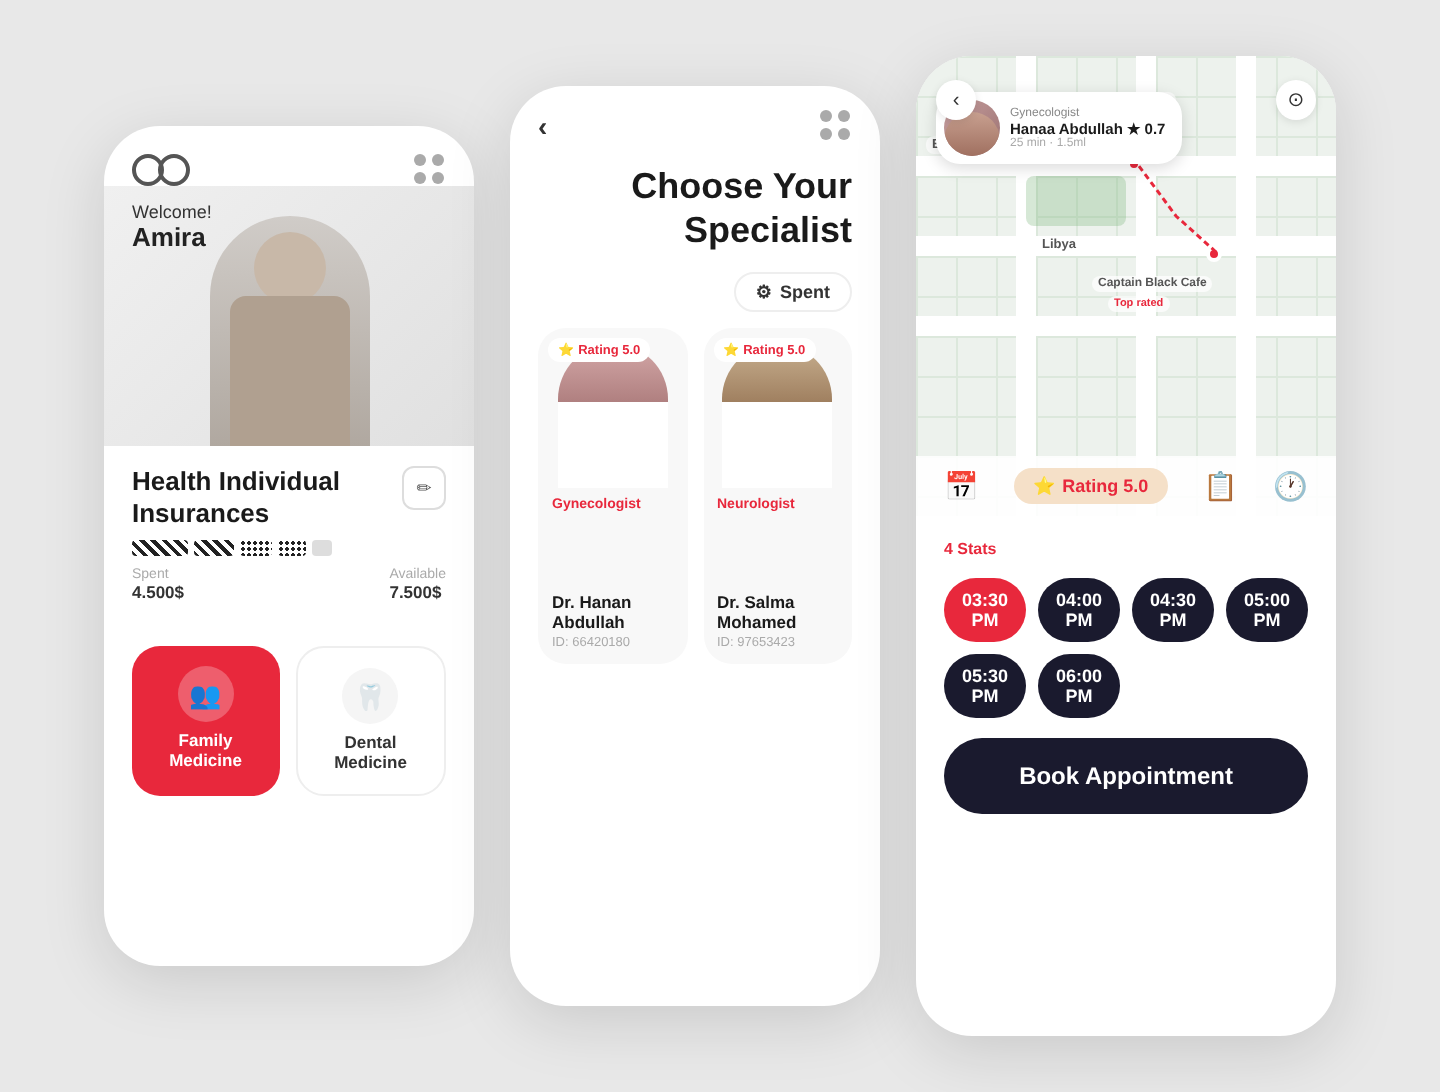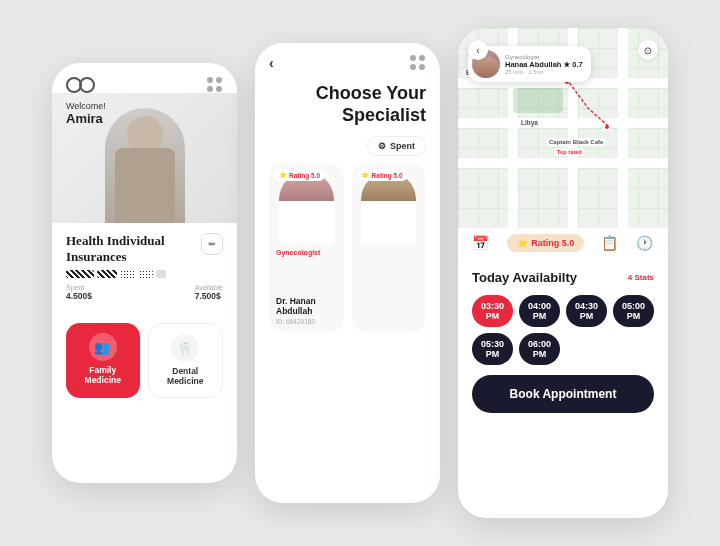--- a/index.html
+++ b/index.html
@@ -87,21 +87,20 @@
 
     .p1-card {
       background: #fff;
       padding: 10px 14px;
     }
     .p1-card-title {
       font-size: 13px;
       font-weight: 800;
       color: #1a1a1a;
       line-height: 1.2;
-      font-family: Liberation Serif, serif;
     }
     .p1-stripes {
       display: flex;
       gap: 3px;
       margin: 6px 0;
     }
     .stripe {
       height: 8px;
       border-radius: 2px;
     }
@@ -557,20 +556,25 @@
         <div class="p2-card-id">ID: 66420180</div>
       </div>
     </div>
 
 
     <div class="p2-card">
       <div class="p2-card-person">
         <div class="silhouette-3"></div>
       </div>
       <div class="p2-rating">⭐ <span>Rating 5.0</span></div>
+      <div class="p2-card-info">
+        <div class="p2-card-spec">Neurologist</div>
+        <div class="p2-card-name">Dr. Salma Mohamed</div>
+        <div class="p2-card-id">ID: 97653423</div>
+      </div>
     </div>
 
   </div>
 </div>
 
 <div class="phone phone3">
 
   <div class="p3-map">
     <div class="p3-map-bg"></div>
 
@@ -617,21 +621,20 @@
         <span>⭐</span>
         <span>Rating 5.0</span>
       </div>
       <span class="p3-nav-icon">📋</span>
       <span class="p3-nav-icon">🕐</span>
     </div>
   </div>
 
   <div class="p3-bottom">
     <div class="p3-availability-header">
-      <span class="p3-avail-title">Today Availabilty</span>
       <span class="p3-stats">4 Stats</span>
     </div>
     <div class="p3-time-grid">
       <div class="p3-time-slot selected">03:30 PM</div>
       <div class="p3-time-slot dark">04:00 PM</div>
       <div class="p3-time-slot dark">04:30 PM</div>
       <div class="p3-time-slot dark">05:00 PM</div>
       <div class="p3-time-slot dark">05:30 PM</div>
       <div class="p3-time-slot dark">06:00 PM</div>
     </div>

